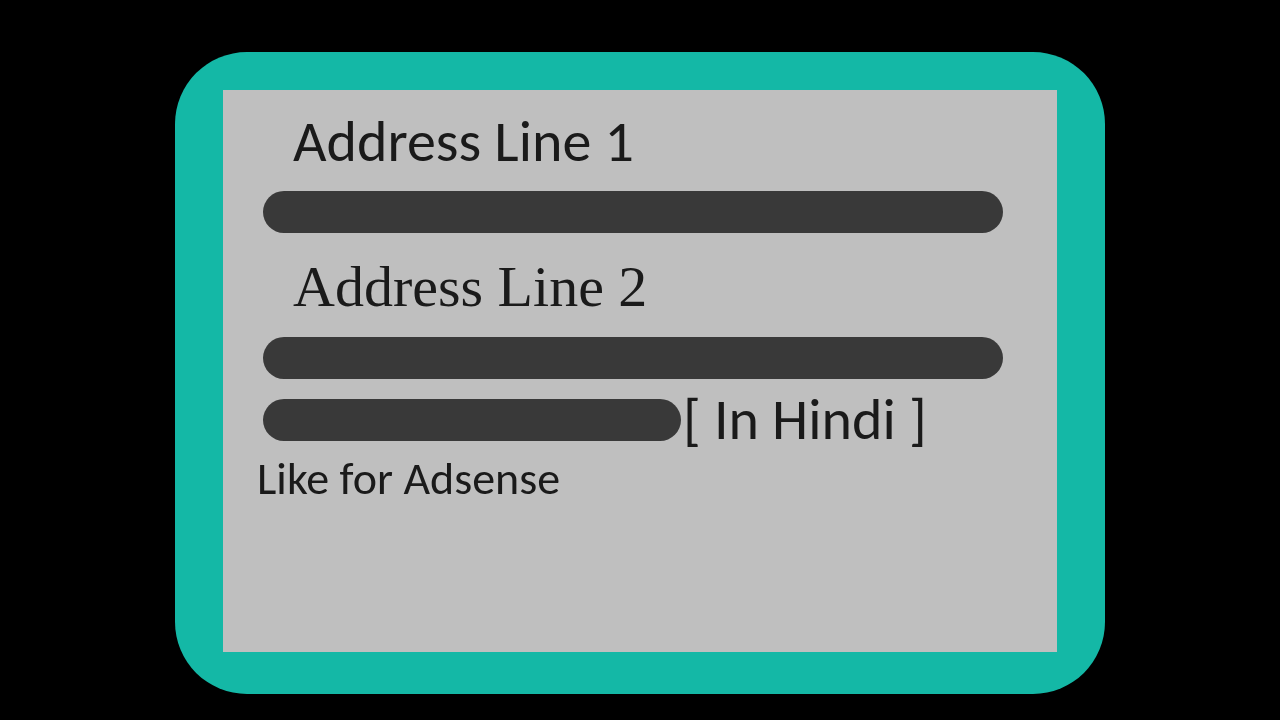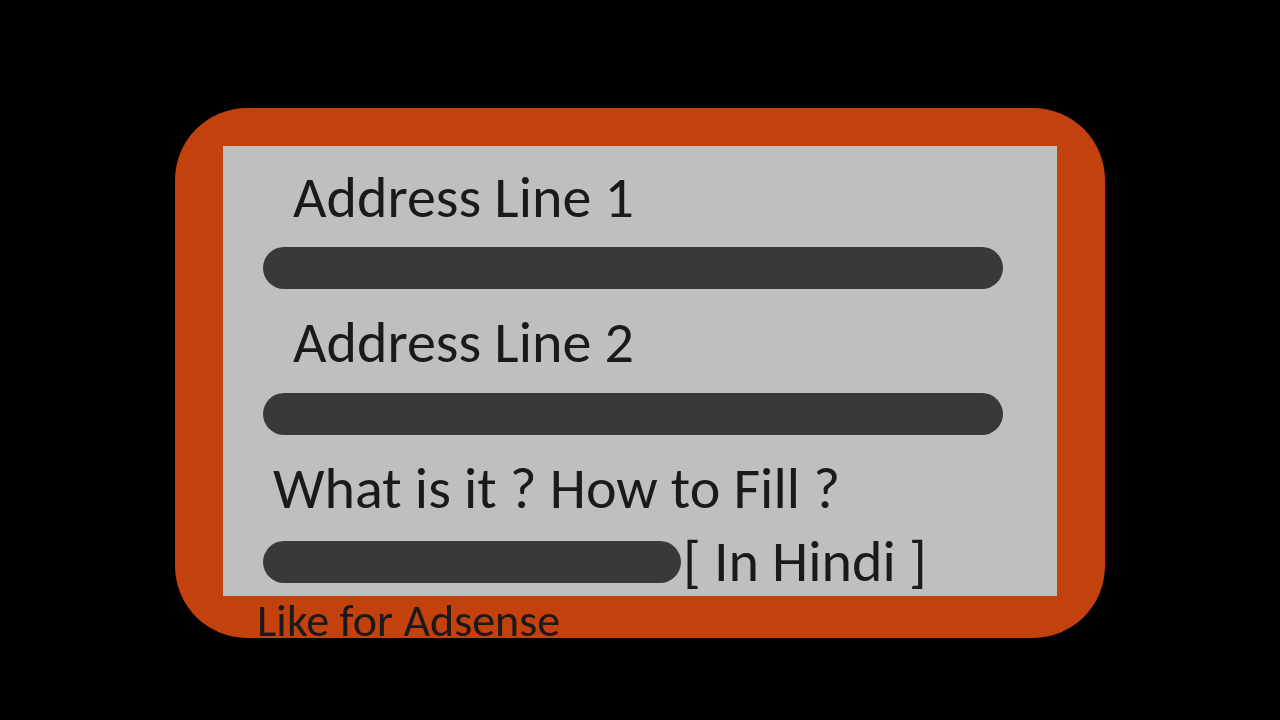--- a/index.html
+++ b/index.html
@@ -11,22 +11,22 @@
       width: 1280px;
       height: 720px;
       background: #000000;
       display: flex;
       align-items: center;
       justify-content: center;
       font-family: "Calibri", "Segoe UI", Arial, sans-serif;
     }
     .card {
       width: 930px;
-      height: 530px;
-      background: #c2410c;
+      height: 642px;
+      background: #14b8a6;
       border-radius: 72px;
       padding: 38px 48px 42px 48px;
       margin-top: 25px;
     }
     .inner {
       width: 100%;
       height: 100%;
       background: #bfbfbf;
       padding: 12px 26px 8px 26px;
       position: relative;
@@ -45,20 +45,21 @@
       border-radius: 22px;
       margin-left: 14px;
       margin-top: 18px;
     }
     .label2 {
       font-size: 58px;
       color: #1a1a1a;
       line-height: 1.1;
       margin-left: 44px;
       margin-top: 22px;
+      font-family: Liberation Serif, serif;
     }
     .question {
       font-size: 58px;
       color: #1a1a1a;
       line-height: 1.1;
       margin-left: 24px;
       margin-top: 22px;
       white-space: nowrap;
     }
     .row-split {
@@ -93,21 +94,20 @@
 
 <div class="card">
   <div class="inner">
 
     <div class="label">Address Line 1</div>
     <div class="bar-long"></div>
 
     <div class="label2">Address Line 2</div>
     <div class="bar-long"></div>
 
-    <div class="question">What is it ? How to Fill ?</div>
 
     <div class="row-split">
       <div class="bar-short"></div>
       <div class="in-hindi">[ In Hindi ]</div>
     </div>
 
     <div class="like-adsense">Like for Adsense</div>
 
   </div>
 </div>

